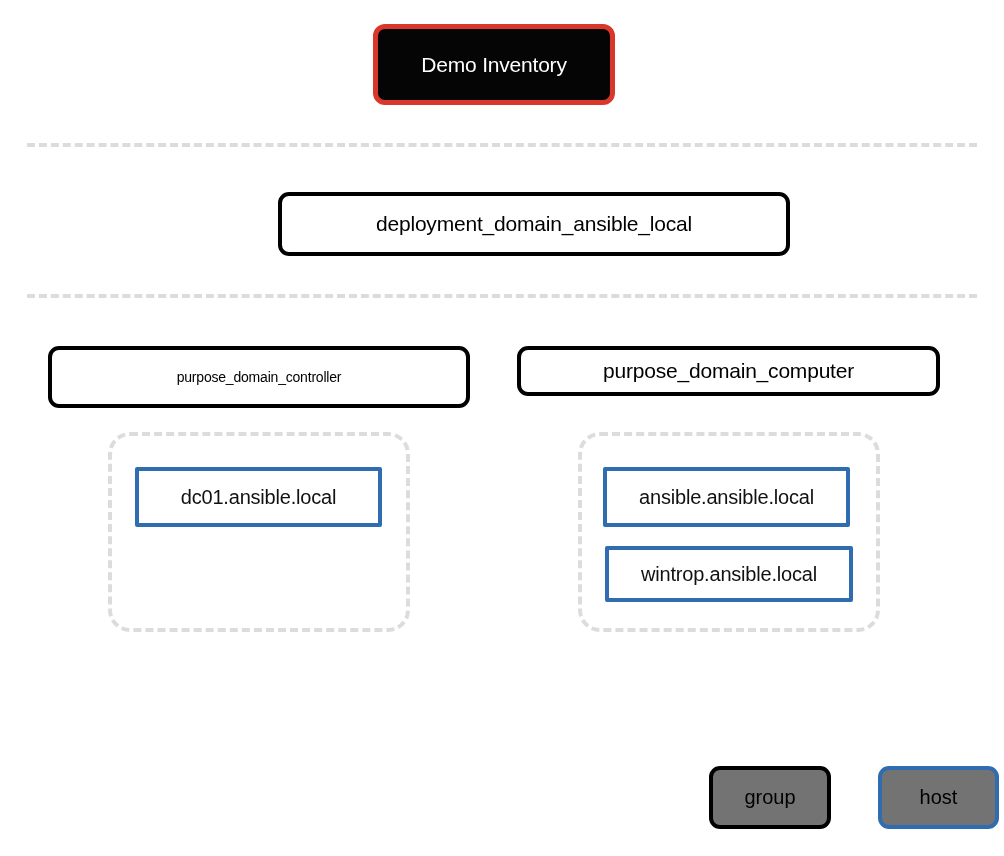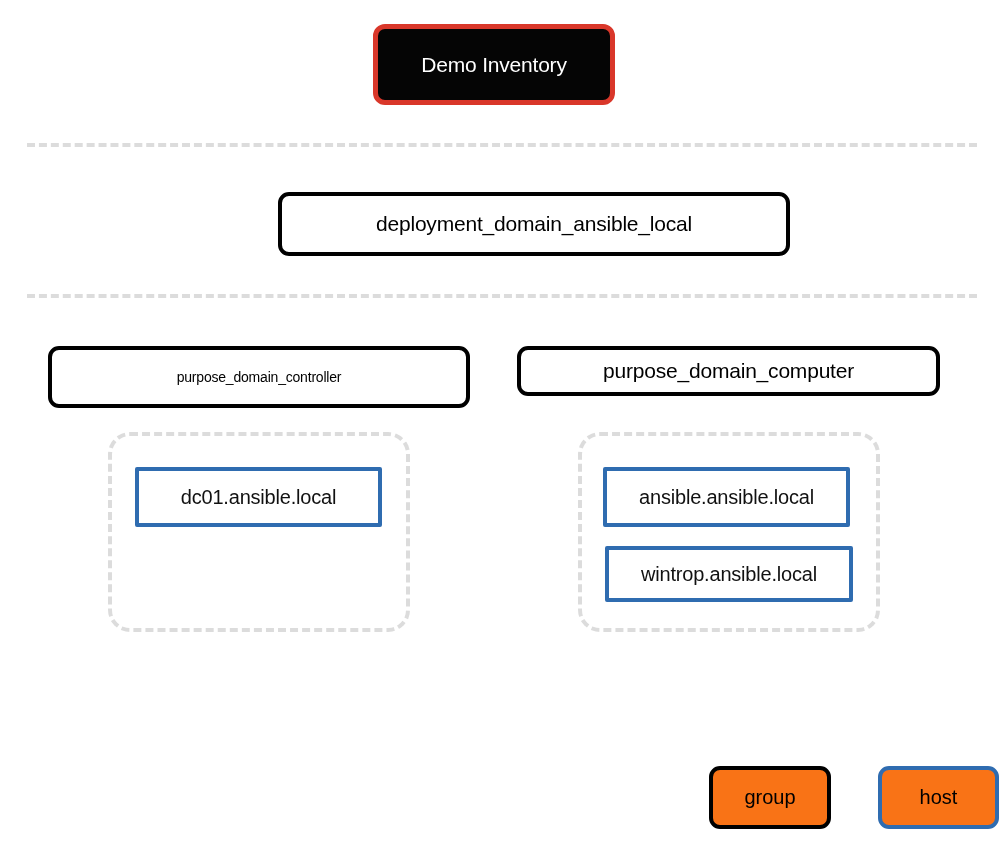--- a/index.html
+++ b/index.html
@@ -124,21 +124,21 @@
     width: 262px;
     height: 63px;
   }
   .legend-node {
     position: absolute;
     top: 0;
     box-sizing: border-box;
     display: flex;
     align-items: center;
     justify-content: center;
-    background: #f97316;
+    background: #737373;
     border-style: solid;
     border-radius: 11px;
     font-size: 20px;
     color: #000000;
     height: 63px;
   }
   #legend-group {
     left: 0px;
     width: 122px;
     border-color: #000000;

